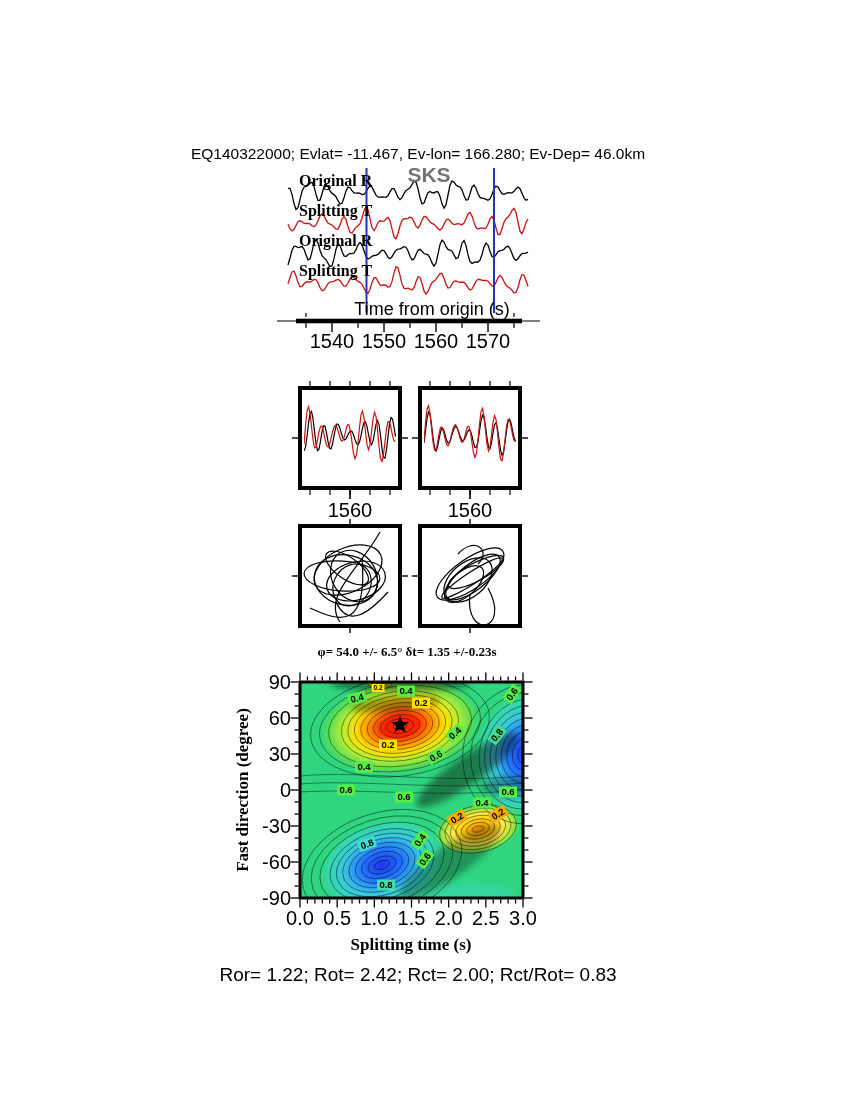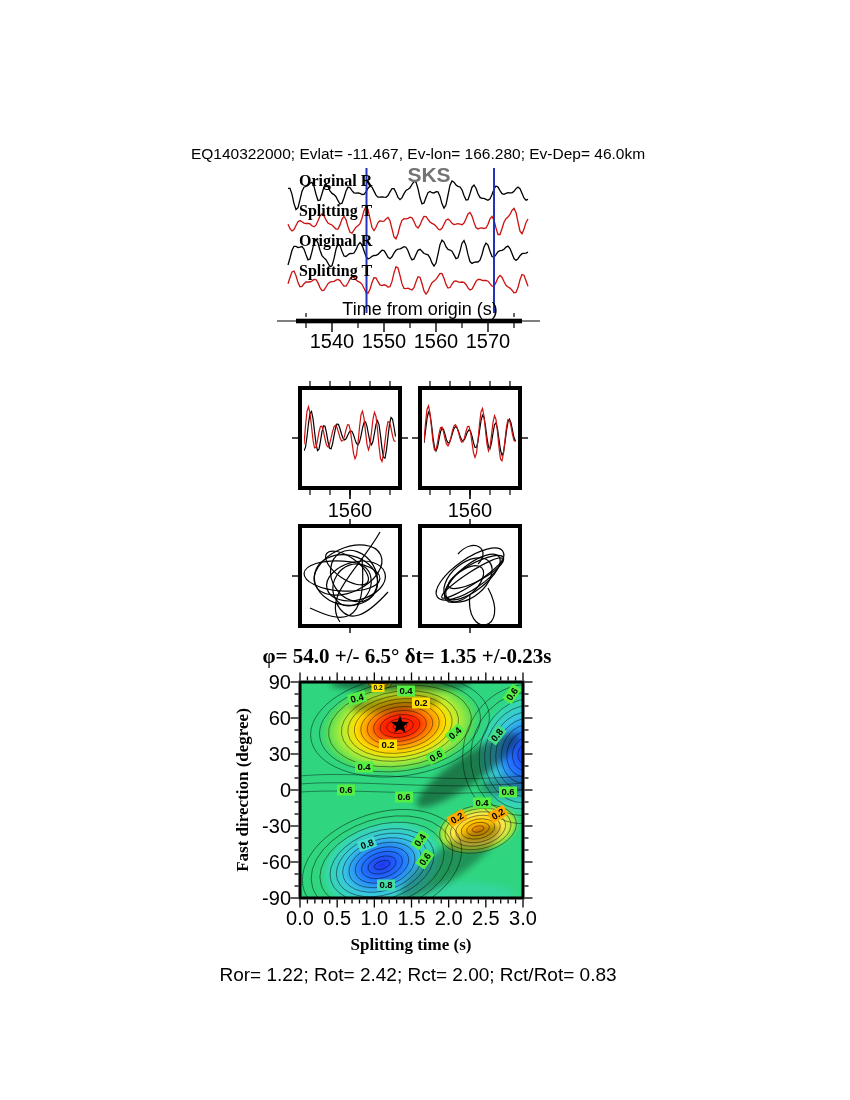--- a/index.html
+++ b/index.html
@@ -4,23 +4,23 @@
 <style>
   html,body{margin:0;padding:0;background:#fff;}
   #page{position:relative;width:850px;height:1100px;background:#ffffff;overflow:hidden;
         font-family:"Liberation Sans",sans-serif;}
   #fig{position:absolute;left:0;top:0;}
   .abs{position:absolute;white-space:pre;}
   .ctr{transform:translateX(-50%);}
   .hdr{font-size:15.5px;color:#000;}
   .sks{font-size:21px;font-weight:bold;color:#737373;}
   .tracelab{font-family:"Liberation Serif",serif;font-weight:bold;font-size:16px;color:#000;}
-  .axtitle{font-size:18px;color:#000;}
+  .axtitle{font-size:18px;color:#000;margin-left:12px;}
   .serifbold{font-family:"Liberation Serif",serif;font-weight:bold;color:#000;}
-  .ctitle{font-size:21px;}
+  .ctitle{font-size:13px;}
   .alabel{font-size:17px;}
   .ylab{transform:translate(-50%,-50%) rotate(-90deg);}
   .footer{font-size:19px;color:#000;}
 </style>
 </head>
 <body>
 
 <div id="page">
   <svg id="fig" width="850" height="1100">
       <defs>

